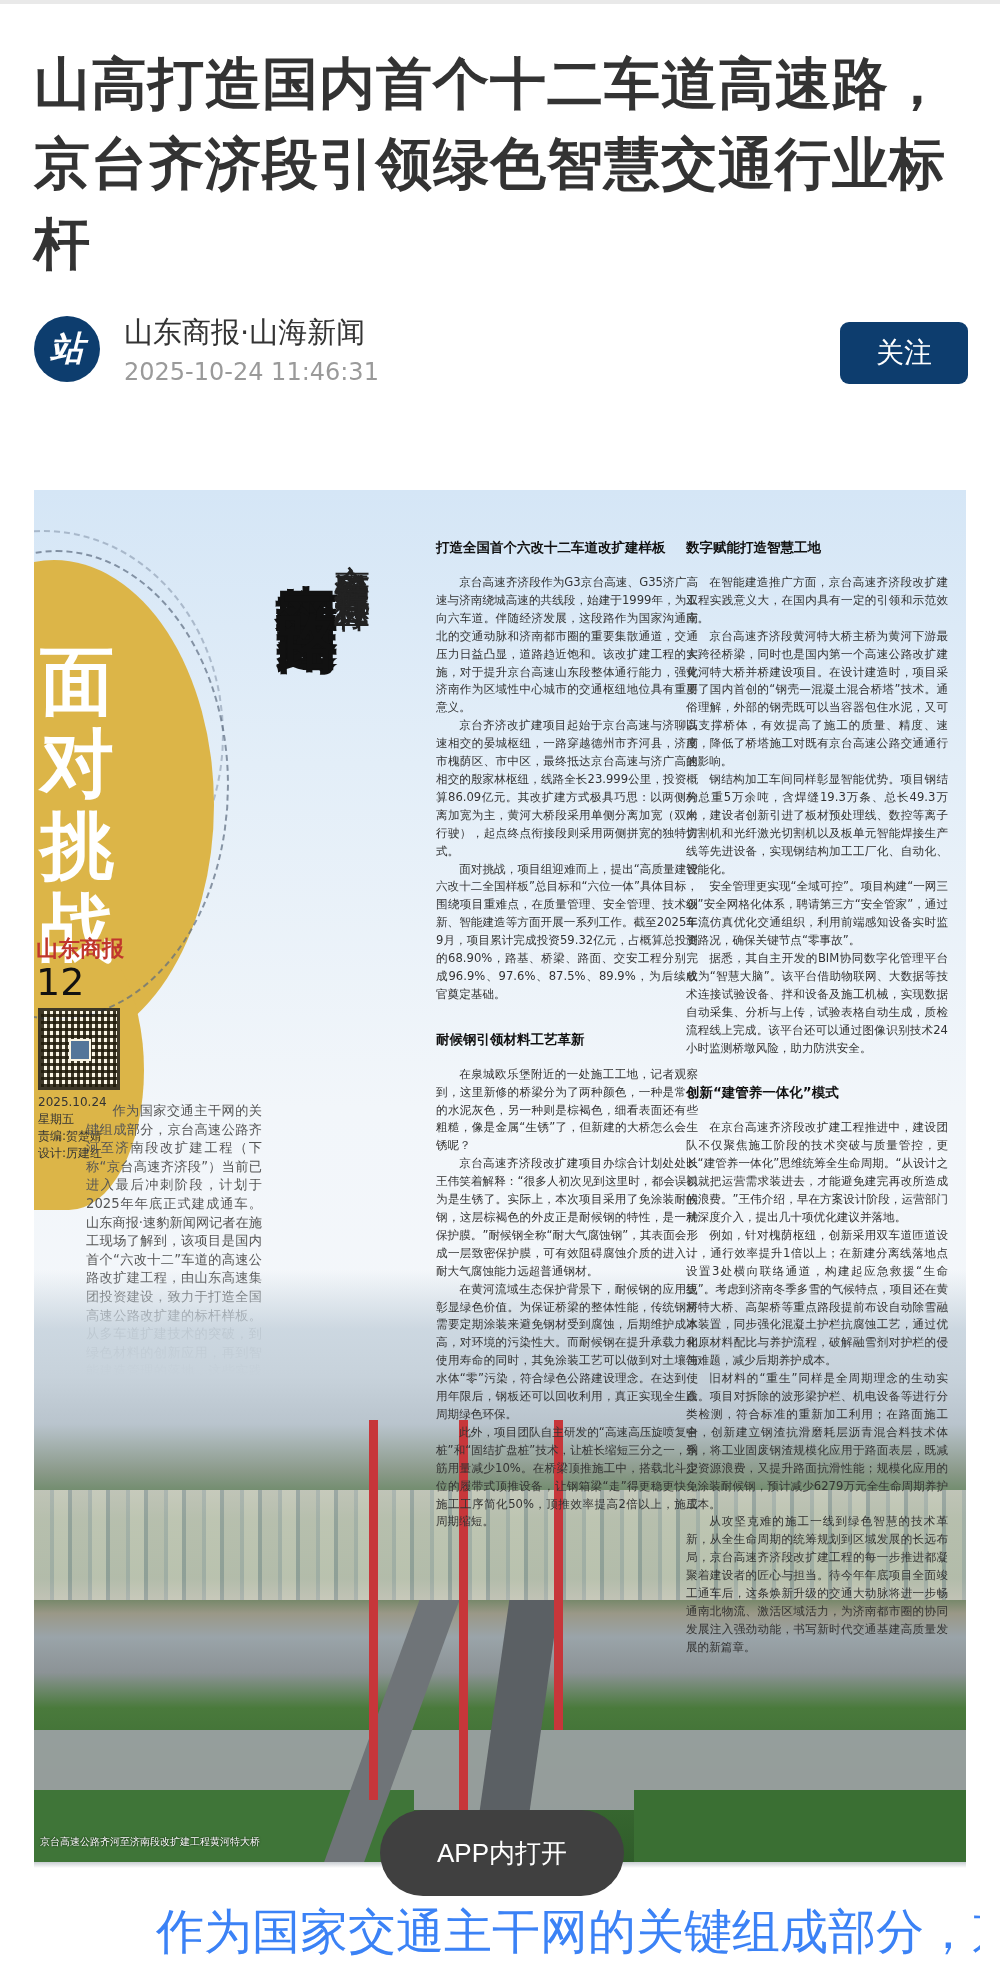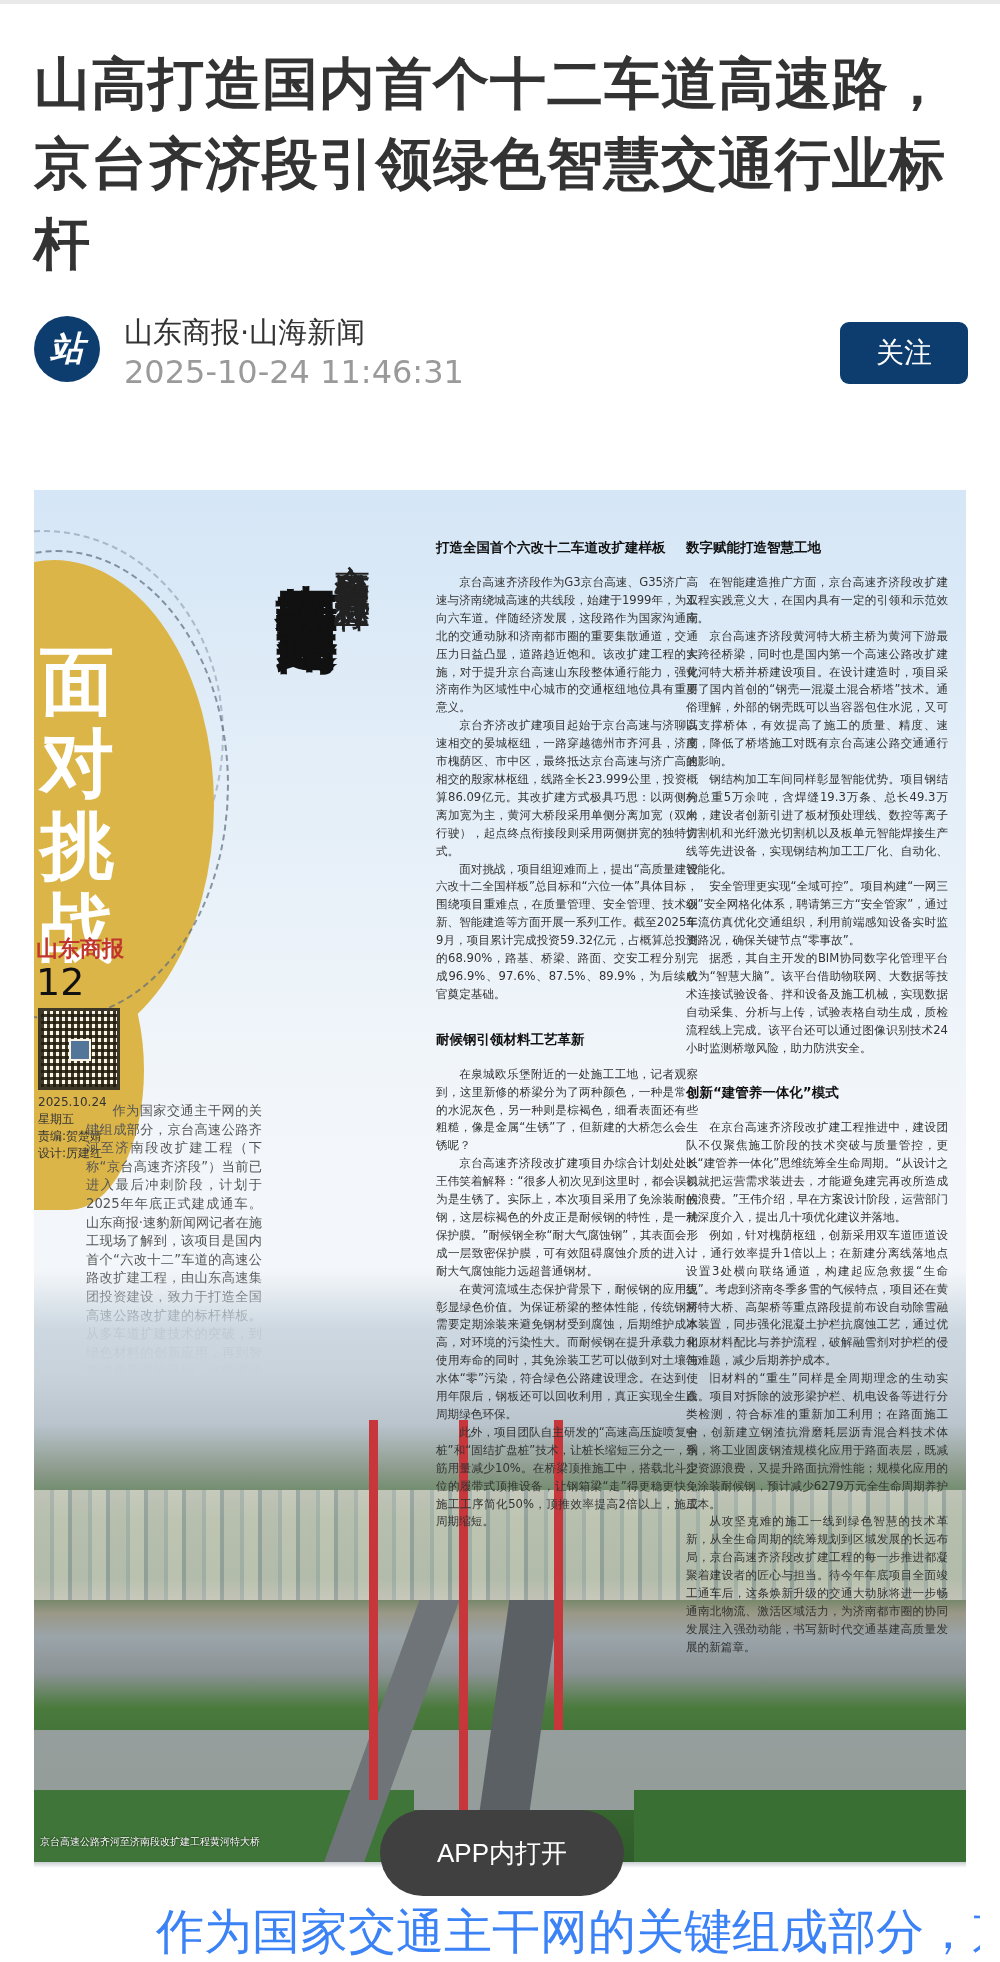--- a/index.html
+++ b/index.html
@@ -14,21 +14,21 @@
     letter-spacing: 1px;
   }
 
   .author-row { position: absolute; left: 30px; top: 312px; width: 940px; height: 80px; }
   .avatar {
     position: absolute; left: 4px; top: 4px; width: 66px; height: 66px; border-radius: 50%;
     background: #0d3d6e; display: flex; align-items: center; justify-content: center;
   }
   .avatar span { color: #fff; font-size: 34px; font-weight: bold; font-family: "DejaVu Serif", serif; font-style: italic; }
   .author-name { position: absolute; left: 94px; top: 0px; font-size: 29px; color: #333; line-height: 40px; }
-  .post-time { position: absolute; left: 94px; top: 44px; font-size: 32px; color: #9a9a9a; line-height: 32px; }
+  .post-time { position: absolute; left: 94px; top: 44px; font-size: 24px; color: #9a9a9a; line-height: 32px; }
   .follow-btn {
     position: absolute; right: 2px; top: 10px; width: 128px; height: 62px; border-radius: 9px;
     background: #0d3d6e; color: #fff; font-size: 28px; border: none;
     display: flex; align-items: center; justify-content: center; cursor: pointer;
   }
 
   
   .paper {
     position: absolute; left: 34px; top: 490px; width: 932px; height: 1372px; overflow: hidden;
     background: linear-gradient(180deg, #d5e6f6 0%, #e3eef8 20%, #f2f6fa 45%, #f4f7fa 65%, #dfe7ef 72%, #c9d6e1 80%);

